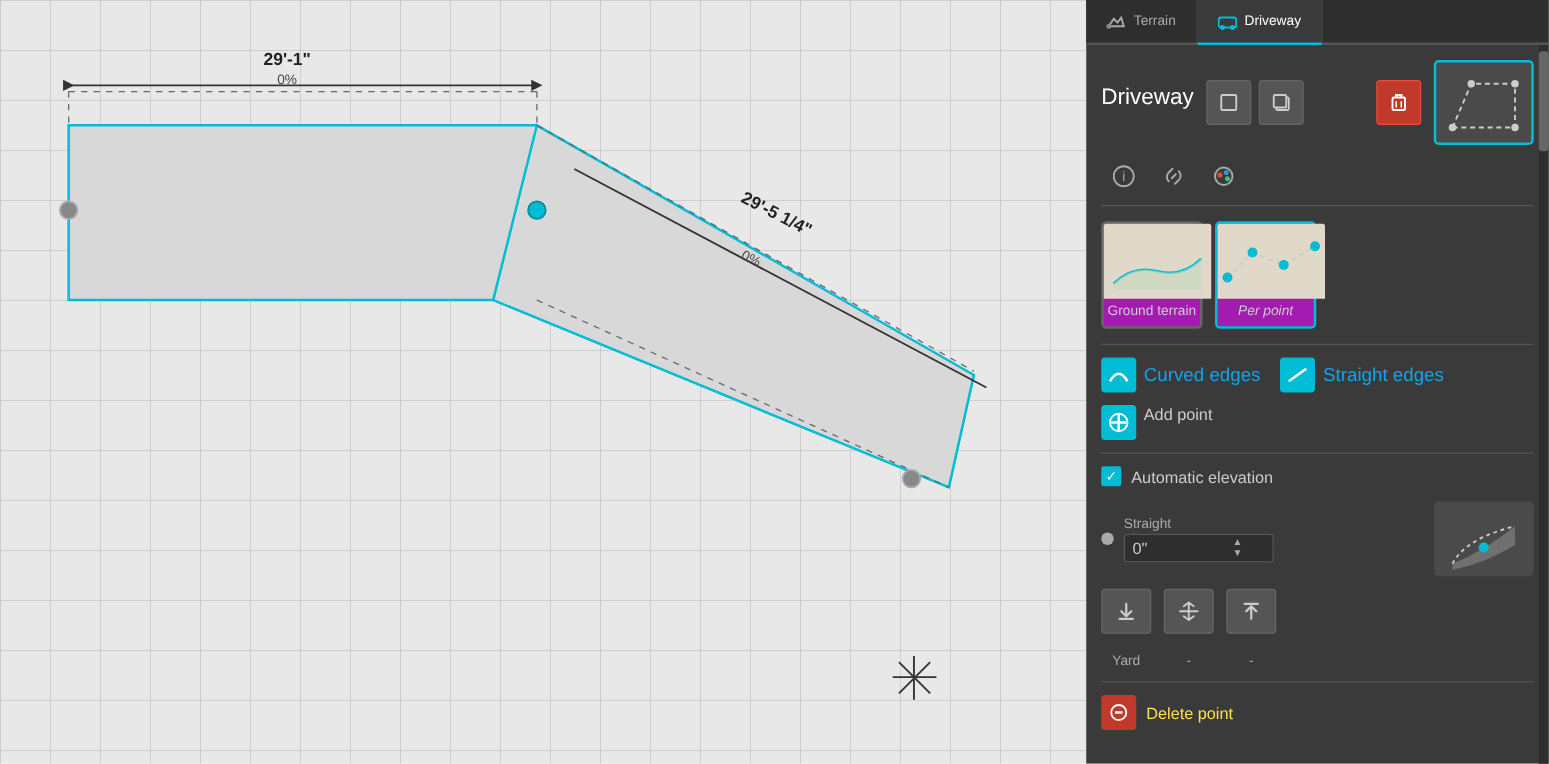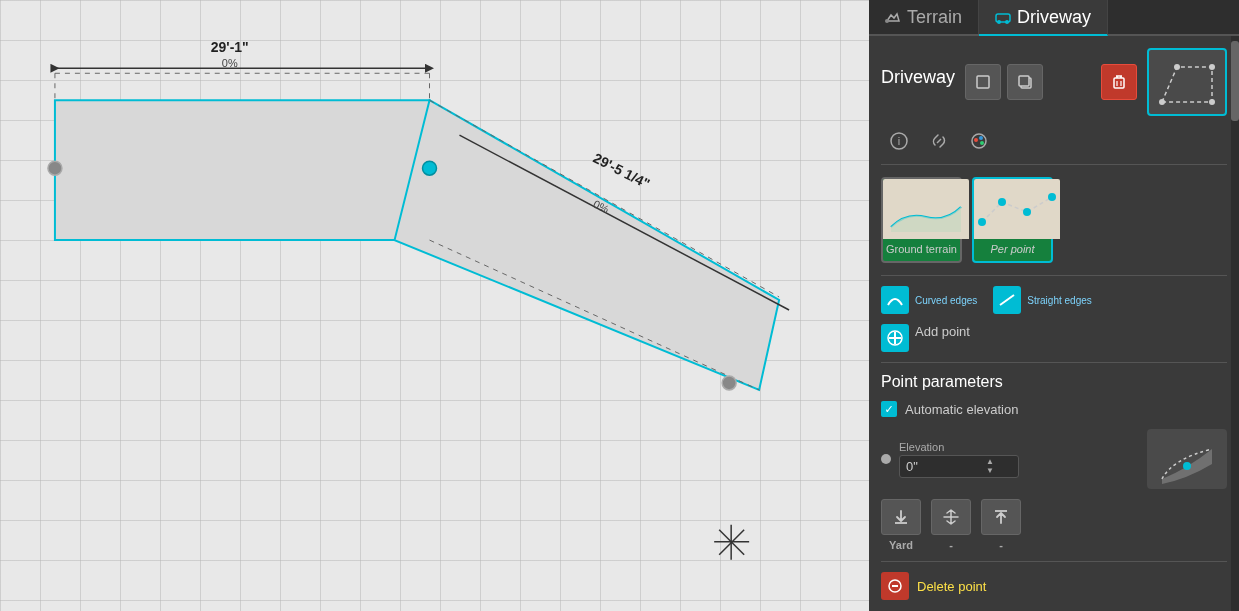--- a/index.html
+++ b/index.html
@@ -40,21 +40,21 @@
       background: #2e2e2e;
       height: 36px;
       border-bottom: 2px solid #555;
     }
 
     .tab {
       display: flex;
       align-items: center;
       padding: 0 16px;
       cursor: pointer;
-      font-size: 18px;
+      font-size: 11px;
       color: #aaa;
       gap: 6px;
       border-right: 1px solid #444;
     }
 
     .tab.active {
       background: #3a3a3a;
       color: #fff;
       border-bottom: 2px solid #00bcd4;
       margin-bottom: -2px;
@@ -111,21 +111,21 @@
 
     
     .terrain-cards {
       display: flex;
       gap: 10px;
       margin-bottom: 12px;
     }
 
     .terrain-card {
       width: 81px;
-      background: #15803d;
+      background: #a21caf;
       border: 2px solid #666;
       border-radius: 4px;
       cursor: pointer;
       text-align: center;
       padding-bottom: 6px;
     }
 
     .terrain-card.active {
       border-color: #00bcd4;
       font-style: italic;
@@ -161,22 +161,22 @@
       gap: 16px;
       margin-bottom: 10px;
       align-items: center;
     }
 
     .edge-btn {
       display: flex;
       align-items: center;
       gap: 6px;
       cursor: pointer;
-      color: #7dd3fc;
-      font-size: 10px;
+      color: #0ea5e9;
+      font-size: 15px;
     }
 
     .edge-icon {
       width: 28px;
       height: 28px;
       background: #00bcd4;
       border-radius: 3px;
       display: flex;
       align-items: center;
       justify-content: center;
@@ -304,22 +304,21 @@
       display: flex;
       align-items: flex-start;
       gap: 10px;
       margin-bottom: 10px;
     }
 
     .action-group {
       display: flex;
       flex-direction: column;
       align-items: center;
-      gap: 4px;
-      font-weight: bold;
+      gap: 16px;
     }
 
     .action-group-label {
       font-size: 11px;
       color: #aaa;
     }
 
     .action-icon-btn {
       width: 40px;
       height: 36px;
@@ -596,31 +595,30 @@
           <line x1="9" y1="3" x2="9" y2="15" stroke="#fff" stroke-width="2"></line>
           <line x1="3" y1="9" x2="15" y2="9" stroke="#fff" stroke-width="2"></line>
           <circle cx="9" cy="9" r="7" fill="none" stroke="#fff" stroke-width="1.5"></circle>
         </svg>
       </div>
       <span>Add point</span>
     </div>
 
     <div class="divider"></div>
 
-    <div class="section-title">Point parameters</div>
 
     <div class="checkbox-row">
       <div class="checkbox">✓</div>
       <span>Automatic elevation</span>
     </div>
 
     <div class="elevation-row">
       <div class="dot-indicator"></div>
       <div class="elevation-group">
-        <span class="elevation-label">Elevation</span>
+        <span class="elevation-label">Straight</span>
         <div class="elevation-input-row">
           <input type="text" value="0&quot;" style="">
           <div class="spinner">
             <button class="spinner-btn">▲</button>
             <button class="spinner-btn">▼</button>
           </div>
         </div>
       </div>
 
       <div class="driveway-thumb">

